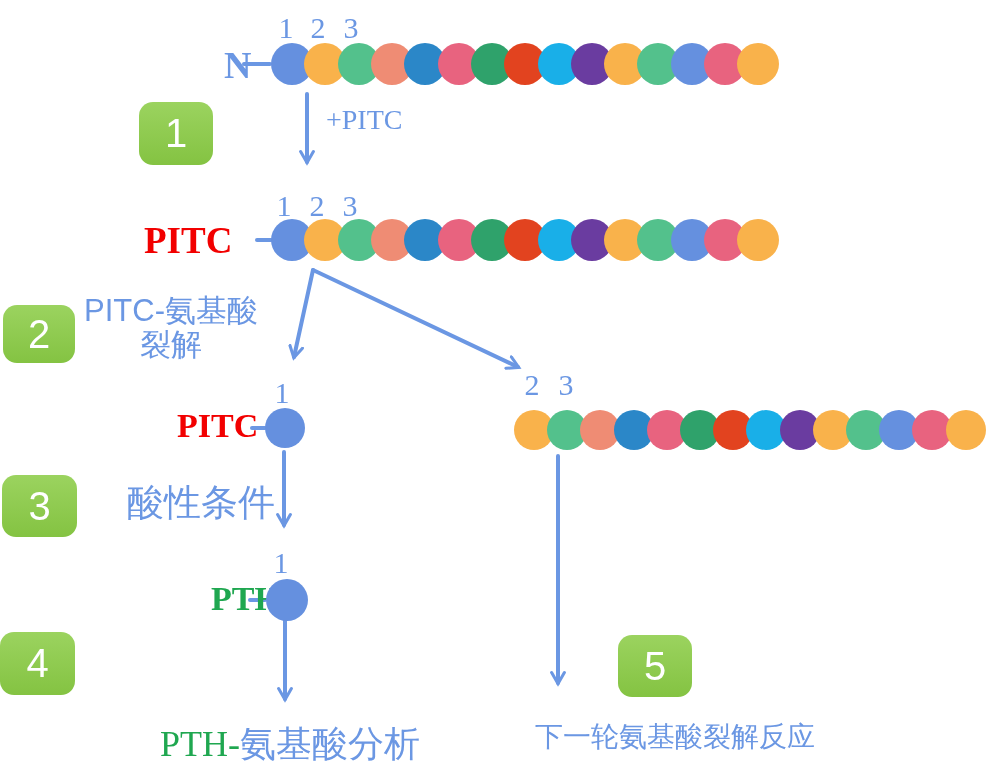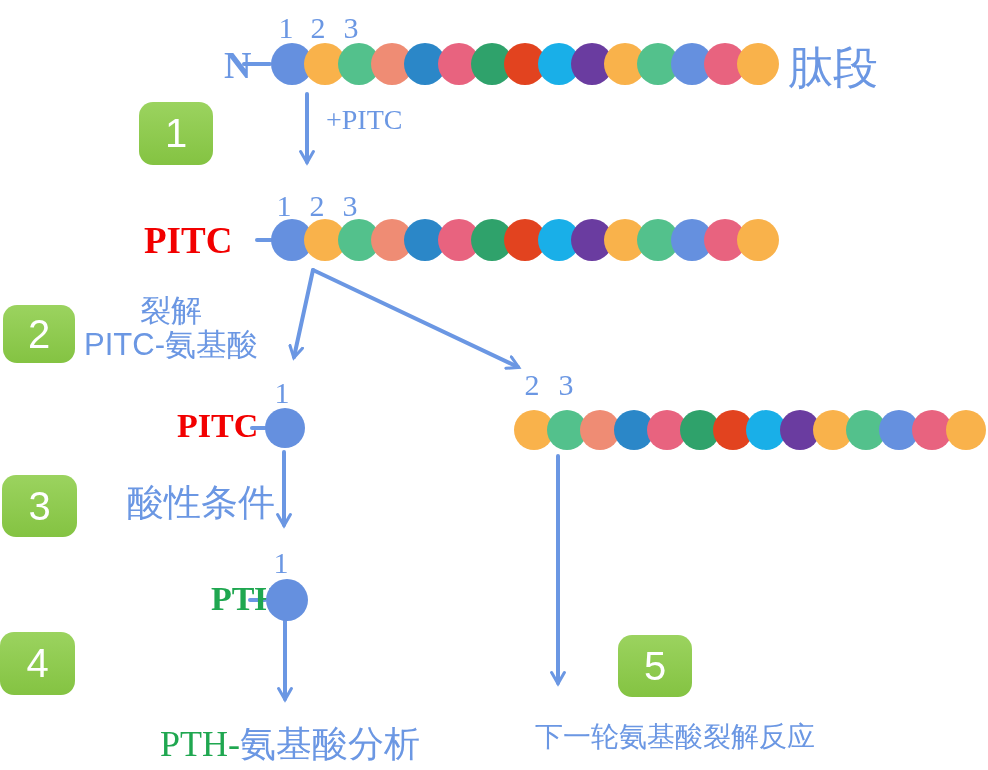--- a/index.html
+++ b/index.html
@@ -85,21 +85,20 @@
       <span class="dot" style="background: rgb(47, 162, 107);"></span>
       <span class="dot" style="background: rgb(226, 67, 31);"></span>
       <span class="dot" style="background: rgb(25, 175, 232);"></span>
       <span class="dot" style="background: rgb(106, 60, 160);"></span>
       <span class="dot" style="background: rgb(249, 178, 75);"></span>
       <span class="dot" style="background: rgb(83, 193, 140);"></span>
       <span class="dot" style="background: rgb(101, 144, 223);"></span>
       <span class="dot" style="background: rgb(232, 99, 127);"></span>
       <span class="dot" style="background: rgb(249, 178, 75);"></span>
     </div>
-  <div class="abs blue" style="left:788px;top:38px;font-size:45px;">肽段</div>
 
   <div class="badge" style="left:139px;top:102px;width:74px;height:63px;">
     <span>1</span>
   </div>
   <div class="abs serif blue" style="left:326px;top:104px;font-size:28px;">+PITC</div>
 
   <div class="abs serif red" style="left:144px;top:219px;font-size:37px;font-weight:bold;">PITC</div>
   <span class="idx" style="left:271px;top:191px;">1</span>
   <span class="idx" style="left:304px;top:191px;">2</span>
   <span class="idx" style="left:337px;top:191px;">3</span>
@@ -118,22 +117,22 @@
       <span class="dot" style="background: rgb(83, 193, 140);"></span>
       <span class="dot" style="background: rgb(101, 144, 223);"></span>
       <span class="dot" style="background: rgb(232, 99, 127);"></span>
       <span class="dot" style="background: rgb(249, 178, 75);"></span>
     </div>
 
   <div class="badge" style="left:3px;top:305px;width:72px;height:58px;">
     <span>2</span>
   </div>
   <div class="abs note" style="left:61px;top:294px;width:220px;text-align:center;font-size:31px;line-height:34px;white-space:normal;">
+    <div>PITC-氨基酸</div>
     <div>裂解</div>
-    <div>PITC-氨基酸</div>
   </div>
 
   <span class="idx" style="left:269px;top:378px;">1</span>
   <div class="abs serif red" style="left:177px;top:407px;font-size:34px;font-weight:bold;">PITC</div>
   <div class="chain chain-sm chain-one" style="left:265px;top:408px;">
       <span class="dot" style="background: rgb(101, 144, 223);"></span>
     </div>
 
   <div class="badge" style="left:2px;top:475px;width:75px;height:62px;">
     <span>3</span>

